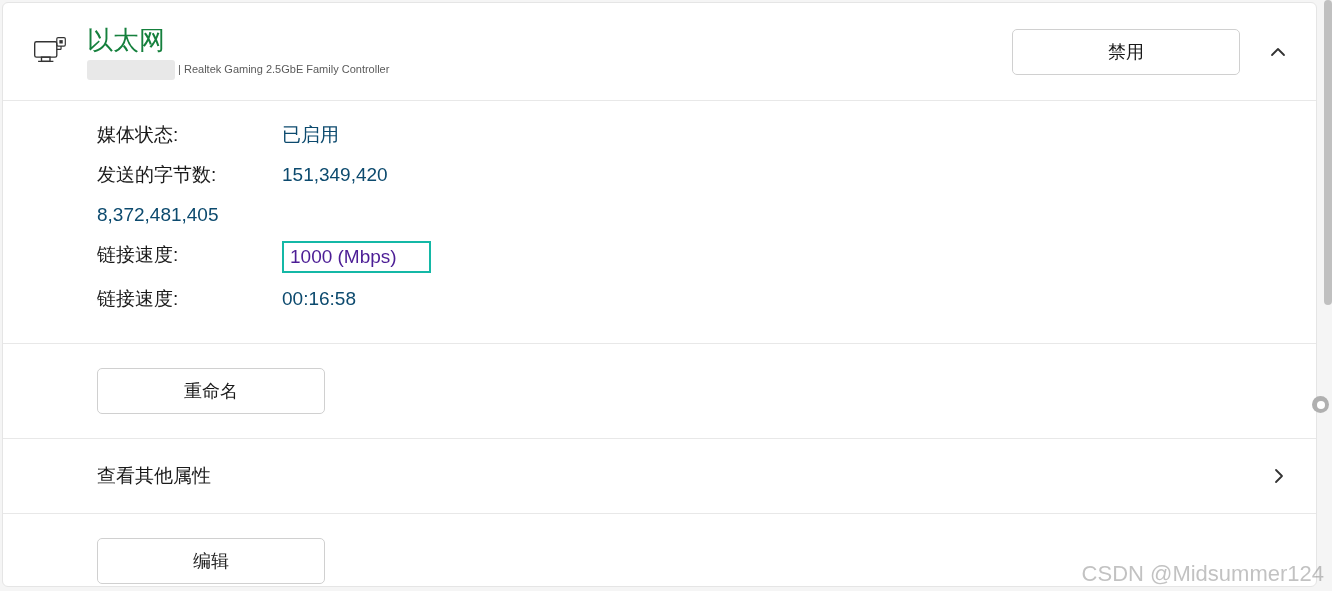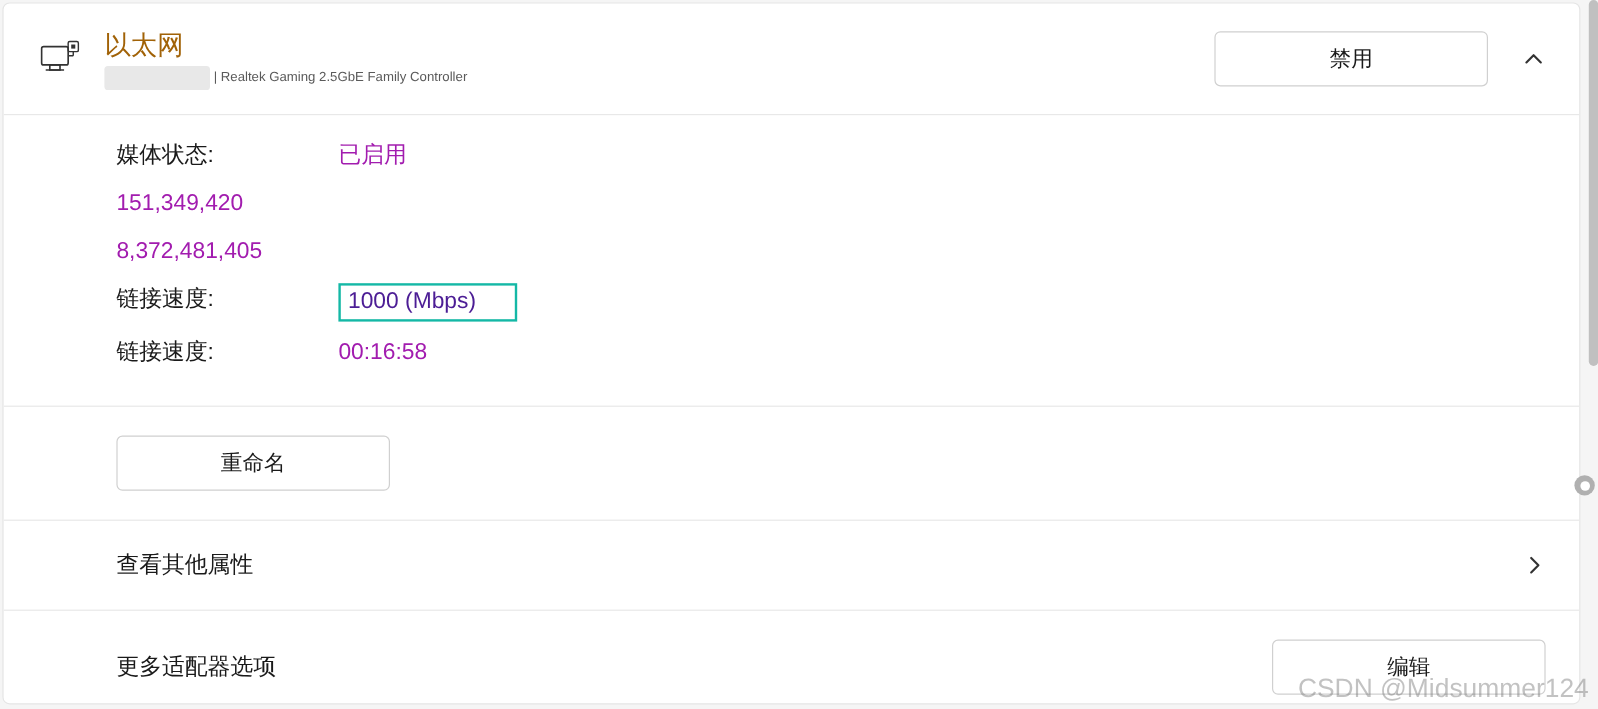--- a/index.html
+++ b/index.html
@@ -32,23 +32,23 @@
     .adapter-icon {
       width: 34px;
       height: 34px;
       margin-right: 20px;
       flex-shrink: 0;
     }
     .header-text {
       flex: 1;
     }
     .adapter-title {
-      font-size: 22px;
+      font-size: 26px;
       font-weight: 400;
-      color: #a16207;
+      color: #15803d;
       margin-bottom: 2px;
     }
     .adapter-subtitle {
       font-size: 11px;
       color: #5a5a5a;
       font-weight: 400;
     }
     .redacted {
       display: inline-block;
       background: #e8e8e8;
@@ -86,21 +86,21 @@
       display: flex;
       margin-bottom: 12px;
       font-size: 19px;
       line-height: 28px;
     }
     .detail-label {
       width: 185px;
       color: #1a1a1a;
     }
     .detail-value {
-      color: #a21caf;
+      color: #0c4a6e;
     }
     .highlighted-box {
       border: 2px solid #14b8a6;
       padding: 0 32px 0 6px;
       color: #4c1d95;
       display: inline-block;
     }
     .action-row {
       display: flex;
       align-items: center;
@@ -184,20 +184,21 @@
       <polyline points="4,13 10,7 16,13" fill="none" stroke="#333" stroke-width="1.8" stroke-linecap="round" stroke-linejoin="round"></polyline>
     </svg>
   </div>
 
   <div class="details-section">
     <div class="detail-row">
       <div class="detail-label">媒体状态:</div>
       <div class="detail-value">已启用</div>
     </div>
     <div class="detail-row">
+      <div class="detail-label">发送的字节数:</div>
       <div class="detail-value">151,349,420</div>
     </div>
     <div class="detail-row">
       <div class="detail-value">8,372,481,405</div>
     </div>
     <div class="detail-row">
       <div class="detail-label">链接速度:</div>
       <div class="highlighted-box">
         <span>1000 (Mbps)</span>
       </div>
@@ -215,21 +216,20 @@
   </div>
 
   <div class="action-row">
     <div class="action-label">查看其他属性</div>
     <svg class="chevron-right" viewBox="0 0 18 18">
       <polyline points="6,3 12,9 6,15" fill="none" stroke="#333" stroke-width="1.8" stroke-linecap="round" stroke-linejoin="round"></polyline>
     </svg>
   </div>
 
   <div class="action-row" style="border-bottom:none">
-    <div class="action-label">更多适配器选项</div>
     <div class="action-row-btn">
       <button class="btn">编辑</button>
     </div>
   </div>
 
 </div>
 
 <div class="scroll-hint"></div>
 <div class="side-dot">
     <div class="side-dot-inner"></div>

